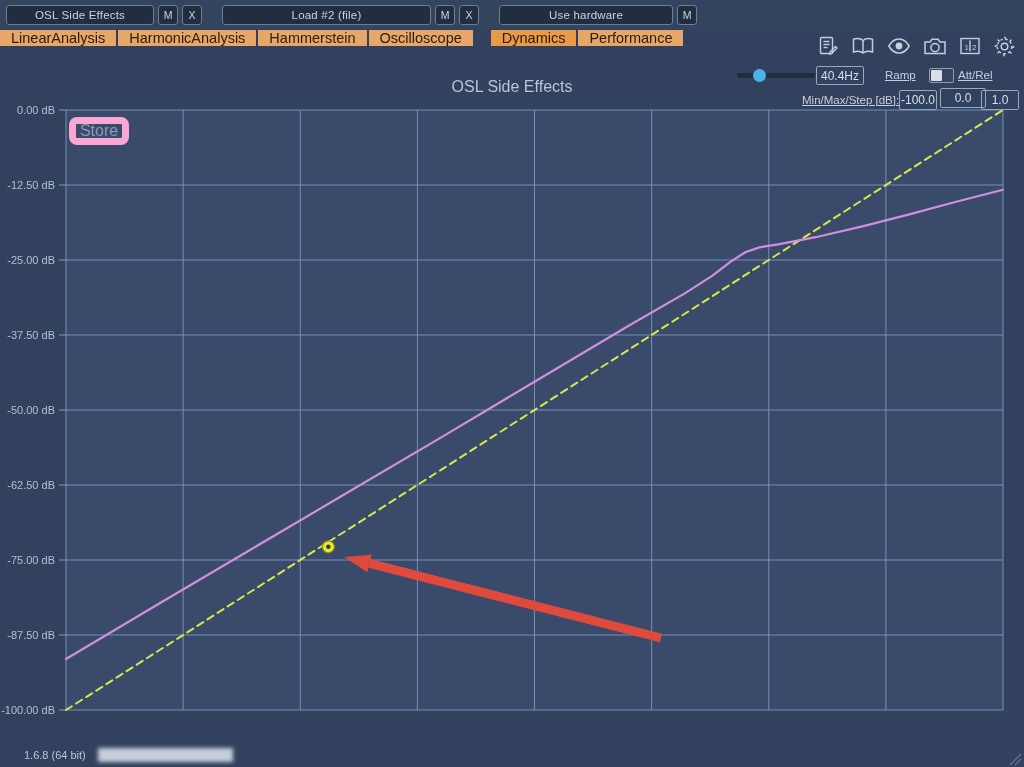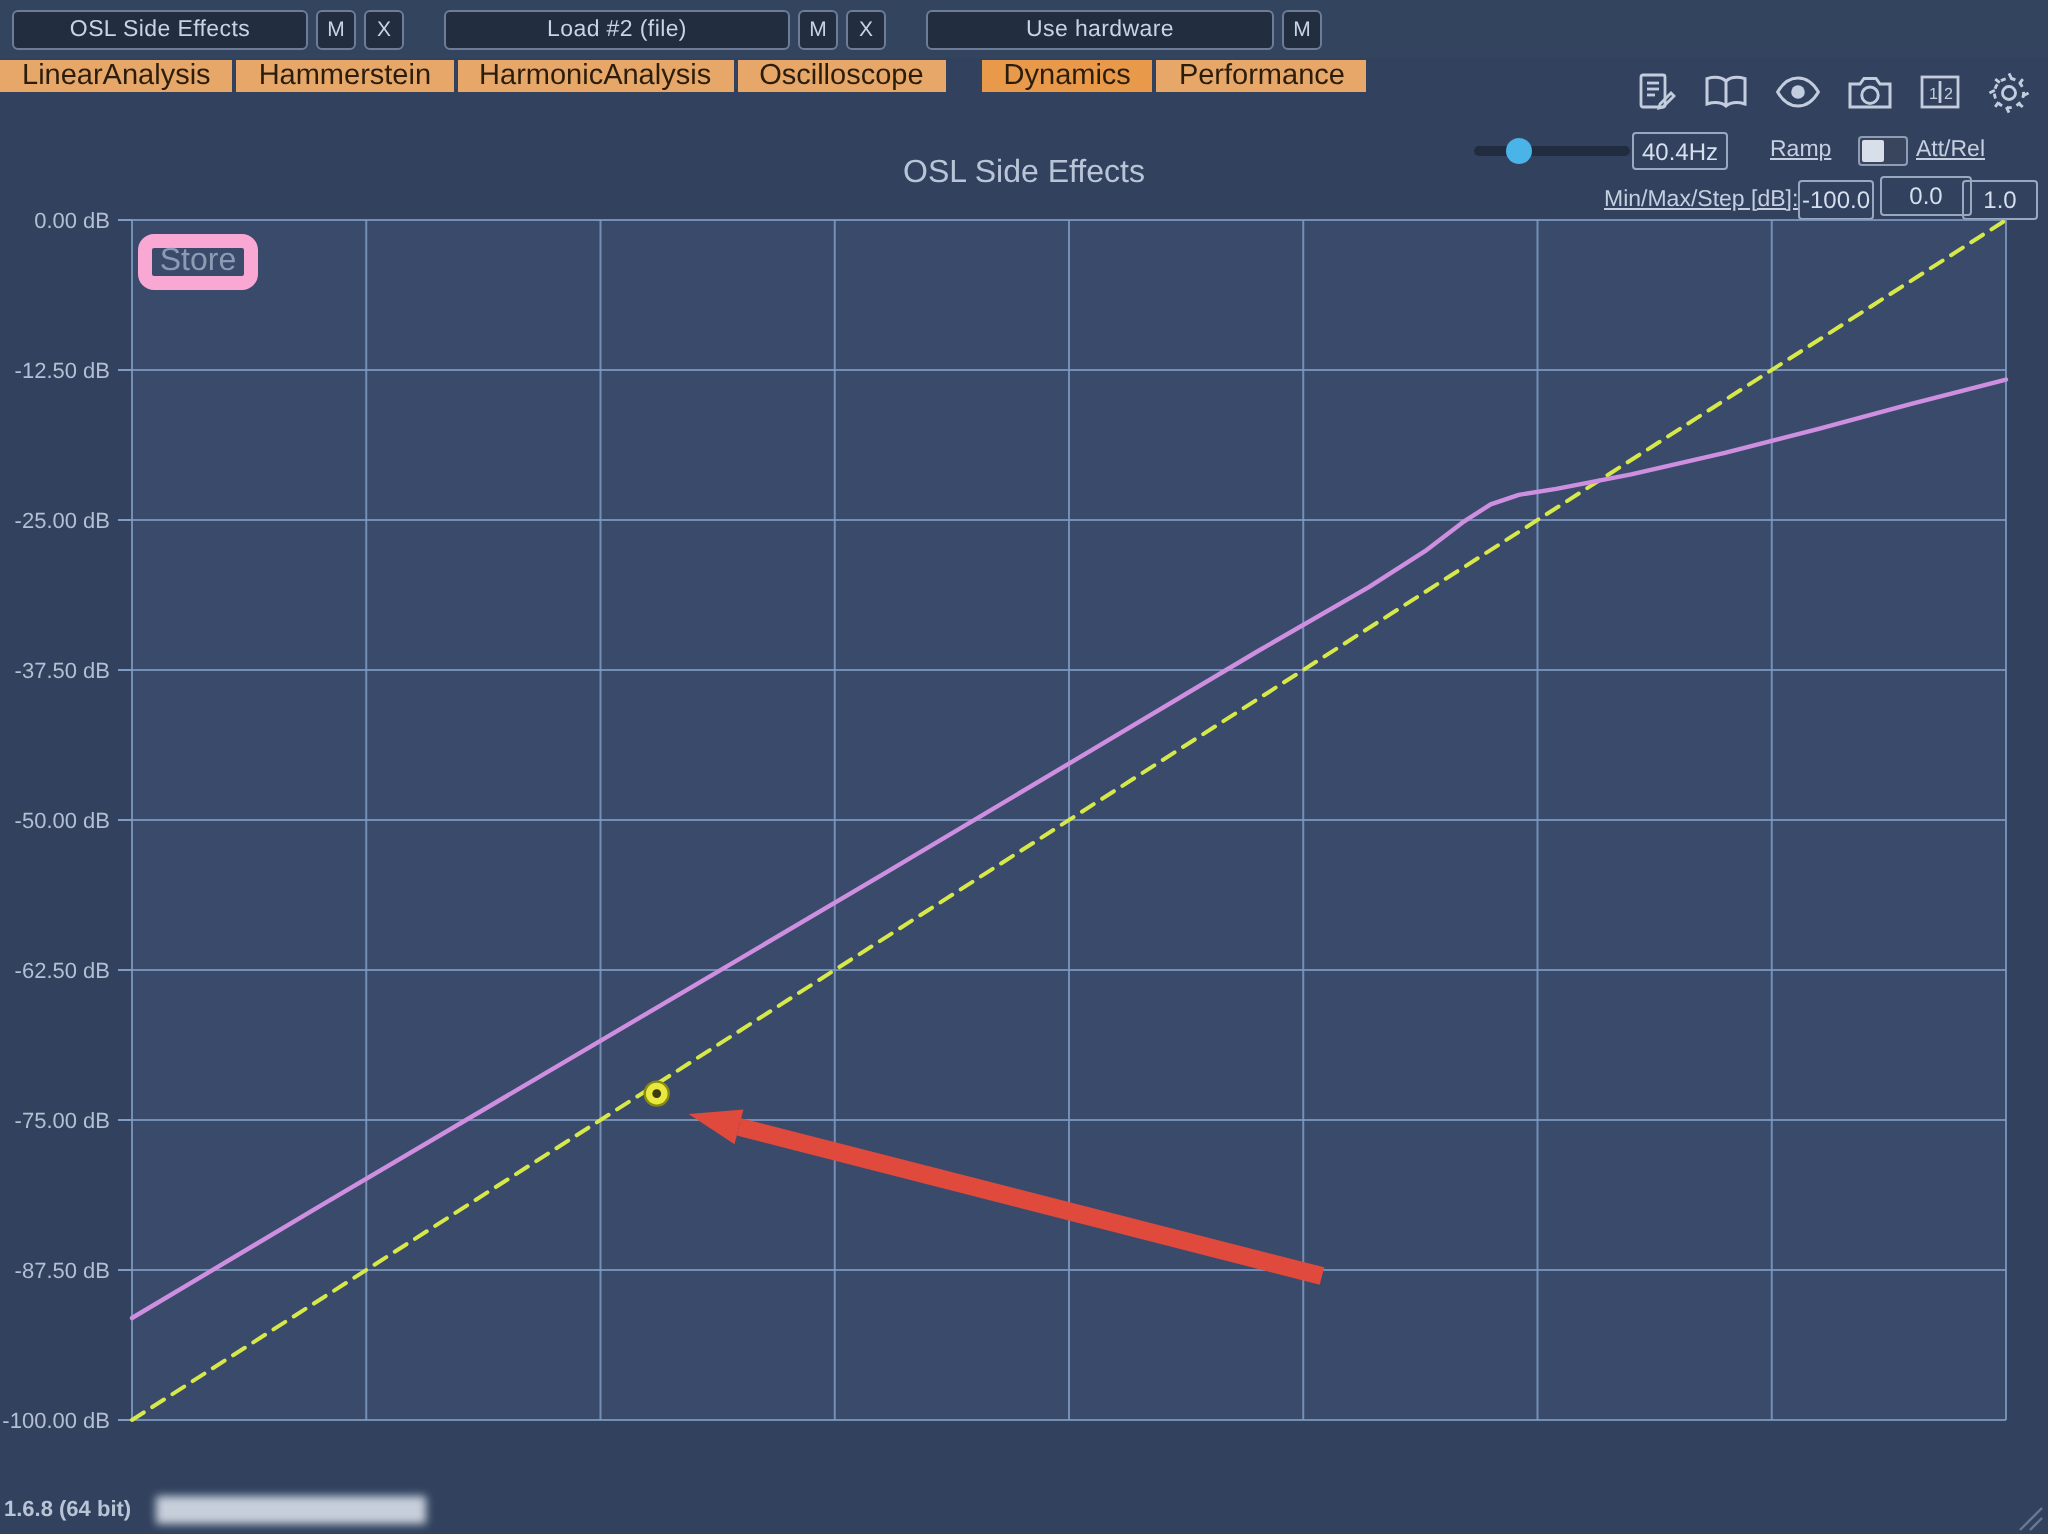--- a/index.html
+++ b/index.html
@@ -29,21 +29,21 @@
     background: #232d40;
     border: 1px solid #6d7d98;
     border-radius: 3px;
     color: #c9d3e4;
     font-size: 11.5px;
     display: flex; align-items: center; justify-content: center;
     letter-spacing: .2px;
     cursor: pointer;
   }
   .slot.s1 { width: 148px; }
-  .slot.s2 { width: 173px; }
+  .slot.s2 { width: 209px; }
   .slot.s3 { width: 174px; }
   .minibtn {
     width: 20px; height: 20px;
     background: #232d40;
     border: 1px solid #6d7d98;
     border-radius: 3px;
     color: #c9d3e4;
     font-size: 10.5px;
     display: flex; align-items: center; justify-content: center;
     cursor: pointer;
@@ -157,21 +157,21 @@
     letter-spacing: 1px;
     font-family: "DejaVu Sans", sans-serif;
     white-space: nowrap;
   }
   #watermark .cmark { font-size: 21px; }
   #statusbar {
     position: absolute; left: 0; top: 742px;
     width: 828px; height: 25px;
     background: #32425e;
     display: flex; align-items: center;
-    padding-left: 2px; gap: 12px; font-weight: bold;
+    padding-left: 24px; gap: 12px;
   }
   #version-text { color: #b9c4d7; font-size: 11px; }
   #redacted-box {
     width: 135px; height: 14px;
     background: #c7cfdb;
     filter: blur(2px);
     border-radius: 1px;
   }
   #resize-grip {
     position: absolute; right: 2px; bottom: 1px;
@@ -191,22 +191,22 @@
     <div class="slot s2">Load #2 (file)</div>
     <div class="minibtn">M</div>
     <div class="minibtn">X</div>
     <div class="gap-lg"></div>
     <div class="slot s3">Use hardware</div>
     <div class="minibtn">M</div>
   </div>
 
   <div class="tab-bar">
     <div class="tab">LinearAnalysis</div>
+    <div class="tab">HarmonicAnalysis</div>
     <div class="tab">Hammerstein</div>
-    <div class="tab">HarmonicAnalysis</div>
     <div class="tab">Oscilloscope</div>
     <div class="tab active">Dynamics</div>
     <div class="tab">Performance</div>
   </div>
 
   <div class="icon-row">
     <svg class="ic" width="22" height="22" viewBox="0 0 22 22" fill="none" stroke="#c3cdde" stroke-width="1.4">
       <rect x="3.5" y="2.5" width="12" height="16" rx="1"></rect>
       <line x1="6.5" y1="6.5" x2="12.5" y2="6.5"></line>
       <line x1="6.5" y1="9.5" x2="12.5" y2="9.5"></line>

